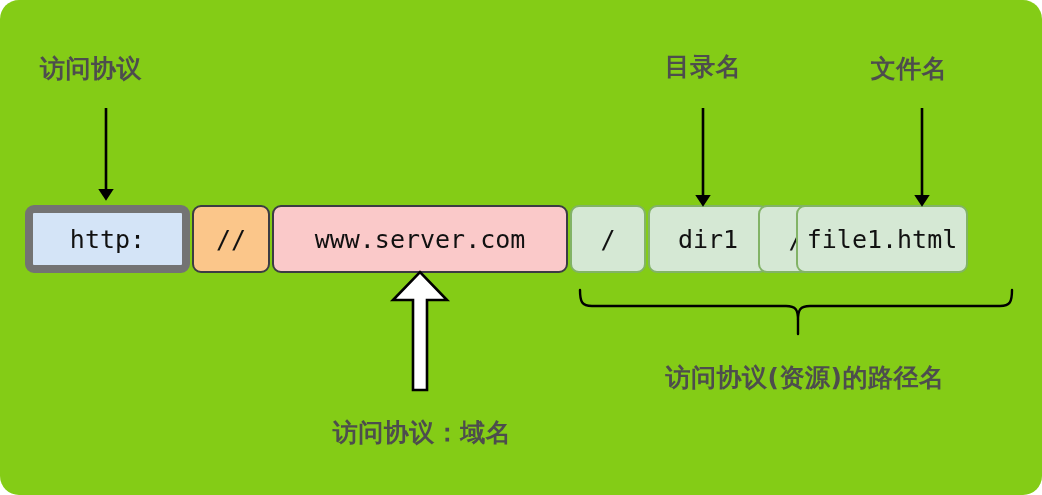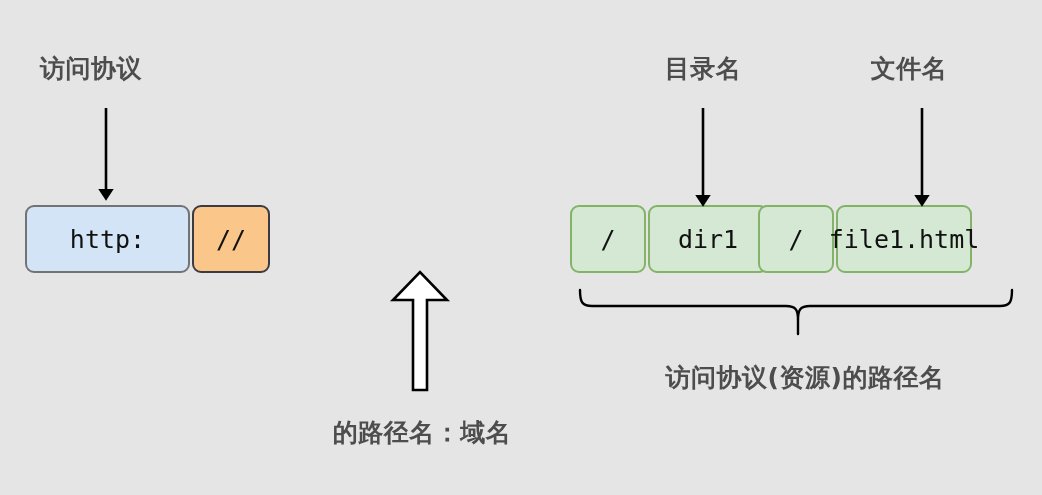--- a/index.html
+++ b/index.html
@@ -7,22 +7,23 @@
     padding: 0;
     background: #ffffff;
   }
   body {
     font-family: "Liberation Sans", "DejaVu Sans", sans-serif;
   }
   #canvas {
     position: relative;
     width: 1042px;
     height: 495px;
-    background: #e5e5e5;
+    background: #84cc16;
     overflow: hidden;
+    border-radius: 19px;
   }
   
   .cn-label {
     position: absolute;
     font-family: "DejaVu Sans", "Liberation Sans", sans-serif;
     font-weight: bold;
     color: #4d4d4d;
     font-size: 25px;
     letter-spacing: 0.5px;
     white-space: nowrap;
@@ -39,61 +40,62 @@
     box-sizing: border-box;
     display: flex;
     align-items: center;
     justify-content: center;
     font-family: "DejaVu Sans Mono", "Liberation Mono", monospace;
     font-size: 25px;
     color: #111111;
     letter-spacing: 0px;
     white-space: nowrap;
   }
-  .seg-scheme { border: 2px solid #737373; background: #d4e4f7; }
+  .seg-scheme { border: 8px solid #737373; background: #d4e4f7; }
   .seg-slashes { border: 2px solid #3b3b43; background: #fbc68a; }
   .seg-host    { border: 2px solid #3b3b43; background: #fac9c9; }
   .seg-path    { border: 2px solid #82b366; background: #d5e8d4; }
 
   
   #overlay {
     position: absolute;
     left: 0; top: 0;
     width: 1042px;
     height: 495px;
     pointer-events: none;
   }
 </style>
 </head>
 <body>
 
 <div id="canvas">
 
   <div class="cn-label" style="left:40px; top:56px;">访问协议</div>
 
-  <div class="cn-label center" style="left:703px; top:56px;">目录名</div>
+  <div class="cn-label center" style="left:703px; top:56px;font-family:Liberation Mono, monospace;">目录名</div>
 
   <div class="cn-label center" style="left:909px; top:56px;">文件名</div>
 
-  <div class="cn-label center" style="left:422px; top:420px;">的路径名：域名</div>
+  <div class="cn-label center" style="left:422px; top:420px;">访问协议：域名</div>
 
   <div class="cn-label center" style="left:805px; top:365px;">访问协议(资源)的路径名</div>
 
   <div class="seg seg-scheme" style="left:25px; width:165px;">http:</div>
 
   <div class="seg seg-slashes" style="left:192px; width:78px;">//</div>
 
+  <div class="seg seg-host" style="left:272px; width:296px;">www.server.com</div>
 
   <div class="seg seg-path" style="left:570px; width:76px;">/</div>
 
   <div class="seg seg-path" style="left:648px; width:120px;">dir1</div>
 
   <div class="seg seg-path" style="left:758px; width:76px;">/</div>
 
-  <div class="seg seg-path" style="left:836px; width:136px;">file1.html</div>
+  <div class="seg seg-path" style="left:796px; width:172px;">file1.html</div>
 
   <svg id="overlay" viewBox="0 0 1042 495" width="1042" height="495">
     <defs>
       <marker id="arrowhead" markerWidth="7" markerHeight="7" refX="1.2" refY="3.2" orient="auto" markerUnits="strokeWidth">
         <path d="M0,0.2 L0,6.2 L4.6,3.2 z" fill="#000000"></path>
       </marker>
     </defs>
 
     <line x1="106" y1="108" x2="106" y2="192" stroke="#000000" stroke-width="2.6" marker-end="url(#arrowhead)"></line>
 

